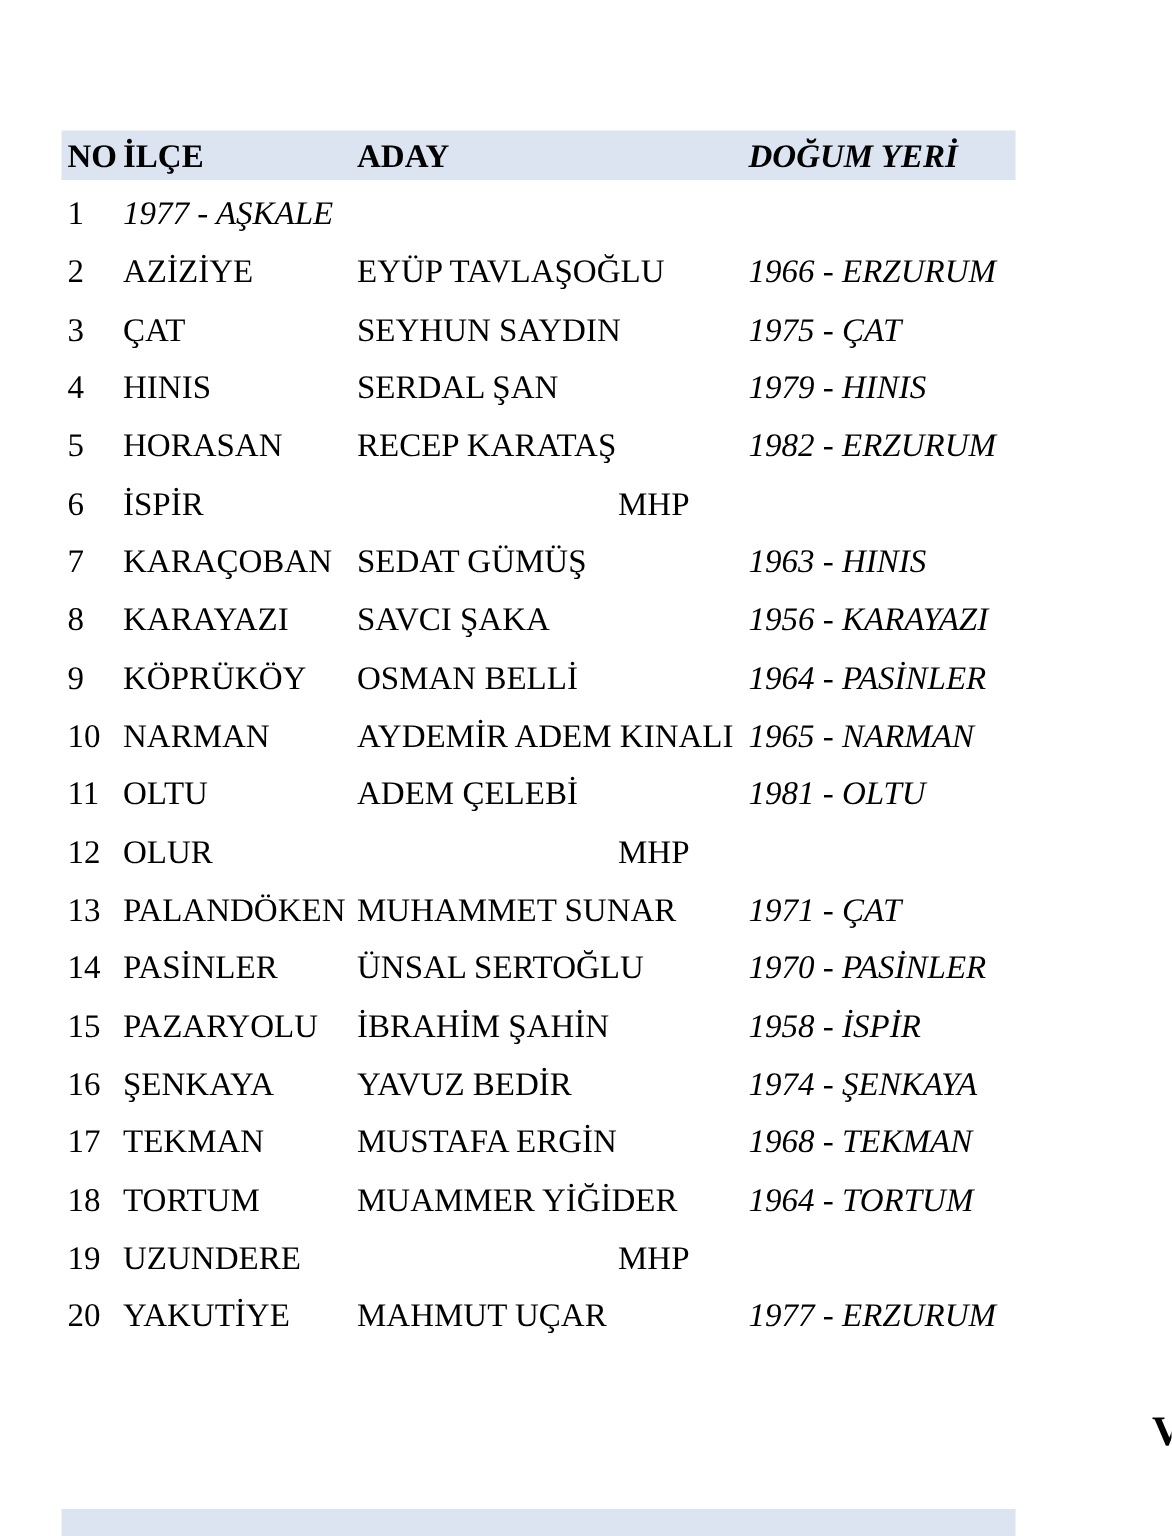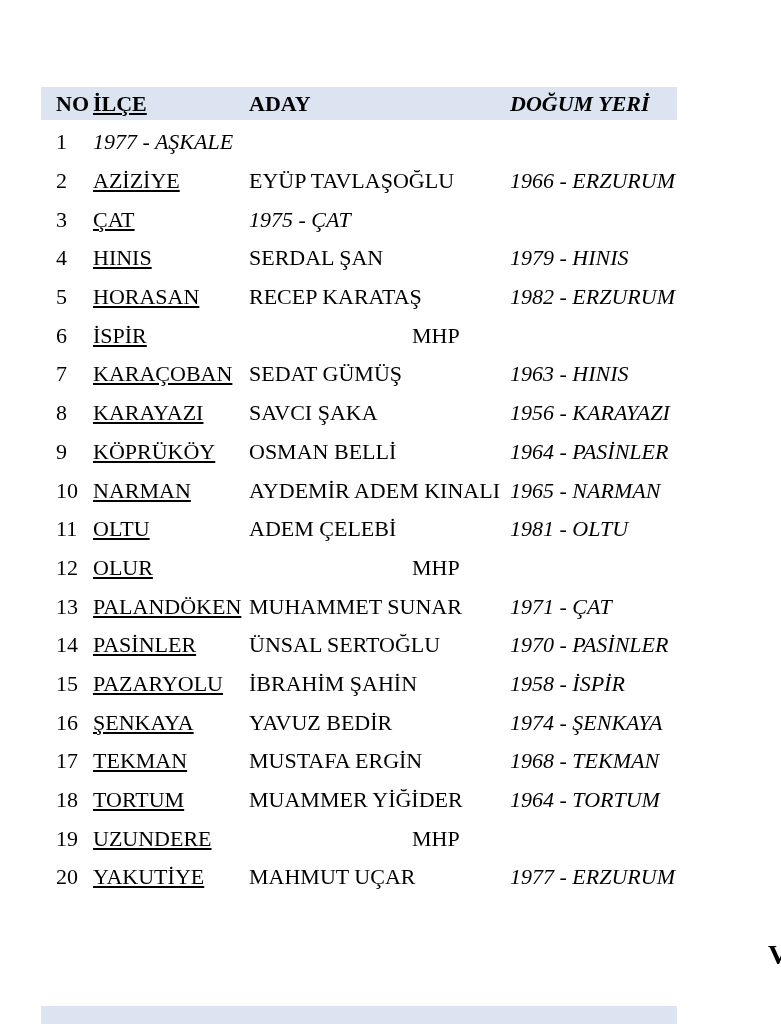--- a/index.html
+++ b/index.html
@@ -24,22 +24,22 @@
     white-space:nowrap;
   }
   .tbody{padding-top:3px;}
   .trow{
     position:relative;
     display:flex;align-items:center;
     height:38.7px;
     font-size:22px;
     white-space:nowrap;
   }
-  .c-no{width:37px;padding-left:15px;flex:none;white-space:nowrap;}
-  .c-ilce{width:156px;flex:none;white-space:nowrap;text-decoration:underline;}
+  .c-no{width:37px;padding-left:4px;flex:none;white-space:nowrap;}
+  .c-ilce{width:156px;flex:none;white-space:nowrap;}
   .c-aday{width:261px;flex:none;white-space:nowrap;overflow:visible;}
   .c-dogum{flex:1;white-space:nowrap;overflow:visible;font-style:italic;}
   .party{
     position:absolute;left:371px;top:50%;transform:translateY(-50%);
     font-size:22px;white-space:nowrap;
   }
   .partial-letter{
     position:absolute;left:768px;top:941px;
     font-size:28px;font-weight:bold;line-height:1;
     font-family:"Liberation Serif", serif;
@@ -74,20 +74,21 @@
     <div class="c-no">2</div>
     <div class="c-ilce">AZİZİYE</div>
     <div class="c-aday">EYÜP TAVLAŞOĞLU</div>
     <div class="c-dogum">1966 - ERZURUM</div>
     <span class="party"></span>
   </div>
 
   <div class="trow">
     <div class="c-no">3</div>
     <div class="c-ilce">ÇAT</div>
+    <div class="c-aday">SEYHUN SAYDIN</div>
     <div class="c-dogum">1975 - ÇAT</div>
     <span class="party"></span>
   </div>
 
   <div class="trow">
     <div class="c-no">4</div>
     <div class="c-ilce">HINIS</div>
     <div class="c-aday">SERDAL ŞAN</div>
     <div class="c-dogum">1979 - HINIS</div>
     <span class="party"></span>

